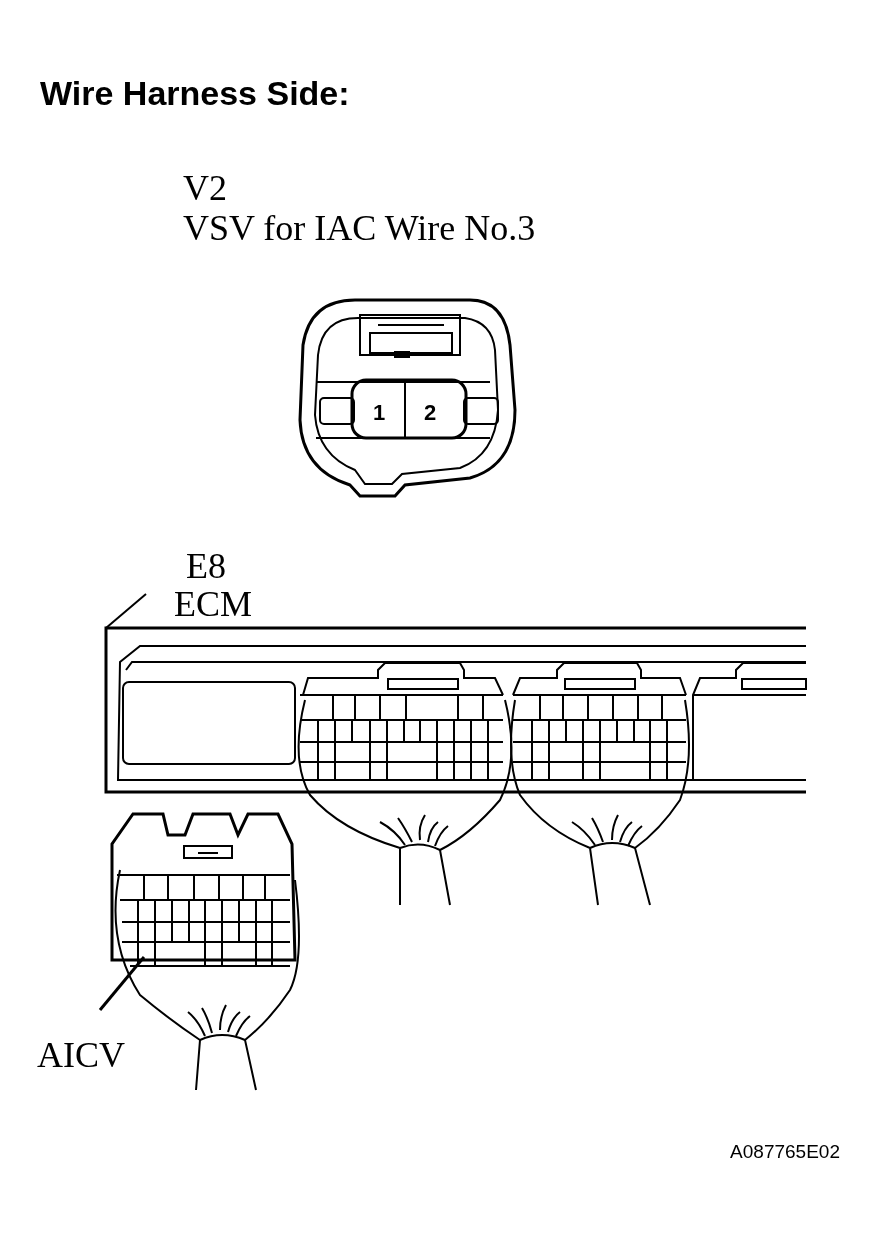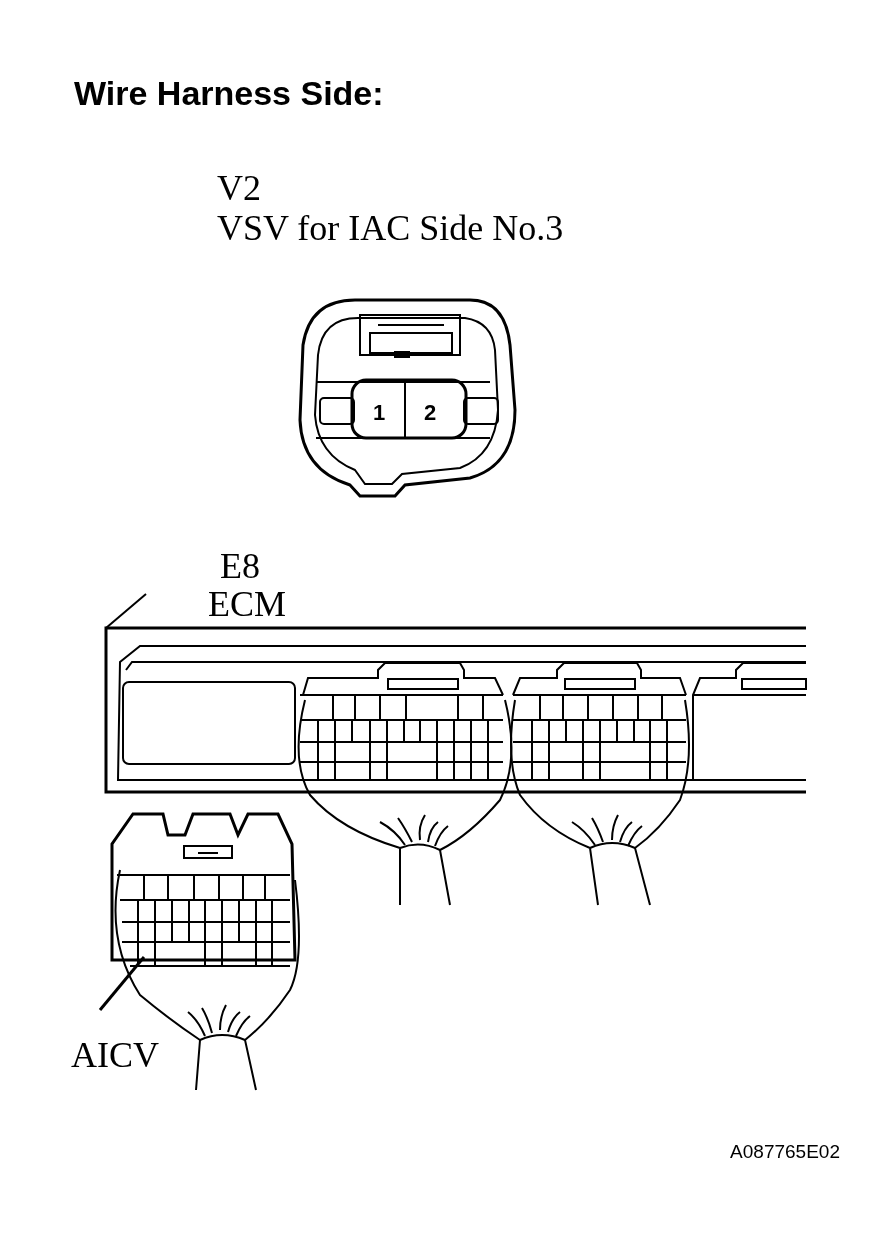--- a/index.html
+++ b/index.html
@@ -1,29 +1,29 @@
 <!DOCTYPE html>
 <html><head>
 <meta charset="utf-8">
 <style>
   html, body { margin:0; padding:0; background:#ffffff; }
   body { width:876px; height:1233px; position:relative; overflow:hidden; font-family:"Liberation Sans", sans-serif; color:#000; }
-  .txt { position:absolute; white-space:nowrap; line-height:1;margin-left:34px; }
+  .txt { position:absolute; white-space:nowrap; line-height:1; }
   #title { left:40px; top:76px; font-size:34px; font-weight:bold; }
   .lbl { font-size:36px;font-family:Liberation Serif, serif; }
   #code { right:36px; top:1142px; font-size:19px;text-align:right; }
   svg { position:absolute; left:0; top:0; }
 </style>
 </head>
 <body>
 
 <div id="title" class="txt">Wire Harness Side:</div>
 
 <div class="txt lbl" style="left:183px;top:170px;">V2</div>
-<div class="txt lbl" style="left:183px;top:210px;">VSV for IAC Side No.3</div>
+<div class="txt lbl" style="left:183px;top:210px;">VSV for IAC Wire No.3</div>
 
 <div class="txt lbl" style="left:186px;top:548px;">E8</div>
 <div class="txt lbl" style="left:174px;top:586px;">ECM</div>
 
 <div class="txt lbl" style="left:37px;top:1037px;">AICV</div>
 
 <div id="code" class="txt">A087765E02</div>
 
 <svg width="876" height="1233" viewBox="0 0 876 1233" fill="none" stroke="#000" stroke-width="2">
 

